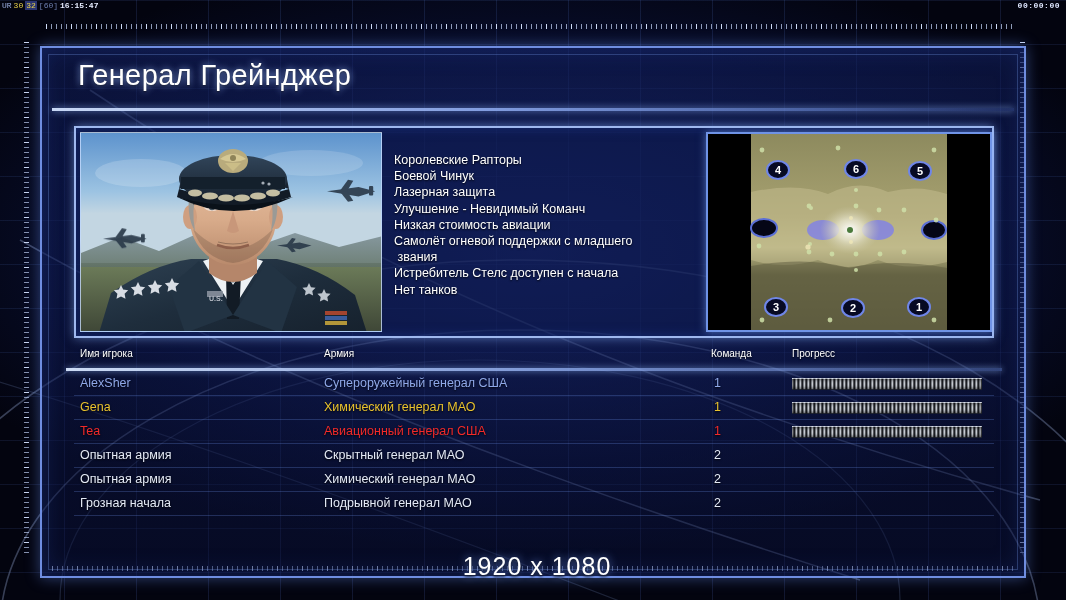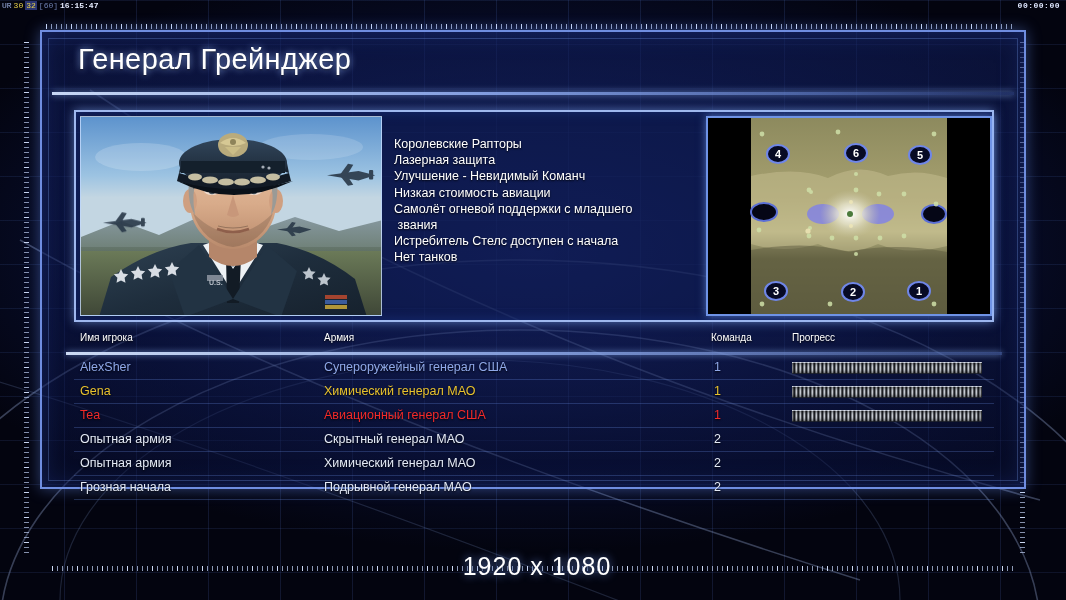--- a/index.html
+++ b/index.html
@@ -83,21 +83,21 @@
         rgba(215,228,255,.85) 0px, rgba(215,228,255,.85) 1px,
         transparent 1px, transparent 25px);
   }
   #ruler-top    { left:46px;  top:24px;  width:968px; }
   #ruler-bottom { left:52px;  top:566px; width:962px; }
   #ruler-left   { left:24px;  top:42px;  height:512px; }
   #ruler-right  { left:1020px;top:42px;  height:512px; }
 
   
   #frame {
-    position:absolute; left:40px; top:30px; width:986px; height:459px;
+    position:absolute; left:40px; top:46px; width:986px; height:532px;
     border:2px solid #6f8de0;
     background:linear-gradient(180deg, rgba(16,28,86,.58) 0%, rgba(10,18,62,.45) 100%);
     box-shadow:
       0 0 14px rgba(110,150,255,.42),
       inset 0 0 26px rgba(40,70,170,.35);
     z-index:10;
     text-decoration:underline;
   }
   #frame-inner-line {
     position:absolute; left:6px; top:6px; right:6px; bottom:6px;
@@ -409,20 +409,21 @@
         </g>
 
         <g transform="translate(128,168)" fill="#b9bfc8">
           <text x="0" y="0" font-family="Liberation Sans, sans-serif" font-size="7" font-weight="bold">U.S.</text>
         </g>
       </svg>
     </div>
 
     <ul id="ability-list">
       <li>Королевские Рапторы</li>
+      <li>Боевой Чинук</li>
       <li>Лазерная защита</li>
       <li>Улучшение - Невидимый Команч</li>
       <li>Низкая стоимость авиации</li>
       <li>Самолёт огневой поддержки с младшего</li>
       <li> звания</li>
       <li>Истребитель Стелс доступен с начала</li>
       <li>Нет танков</li>
     </ul>
 
     <div id="minimap-frame">

